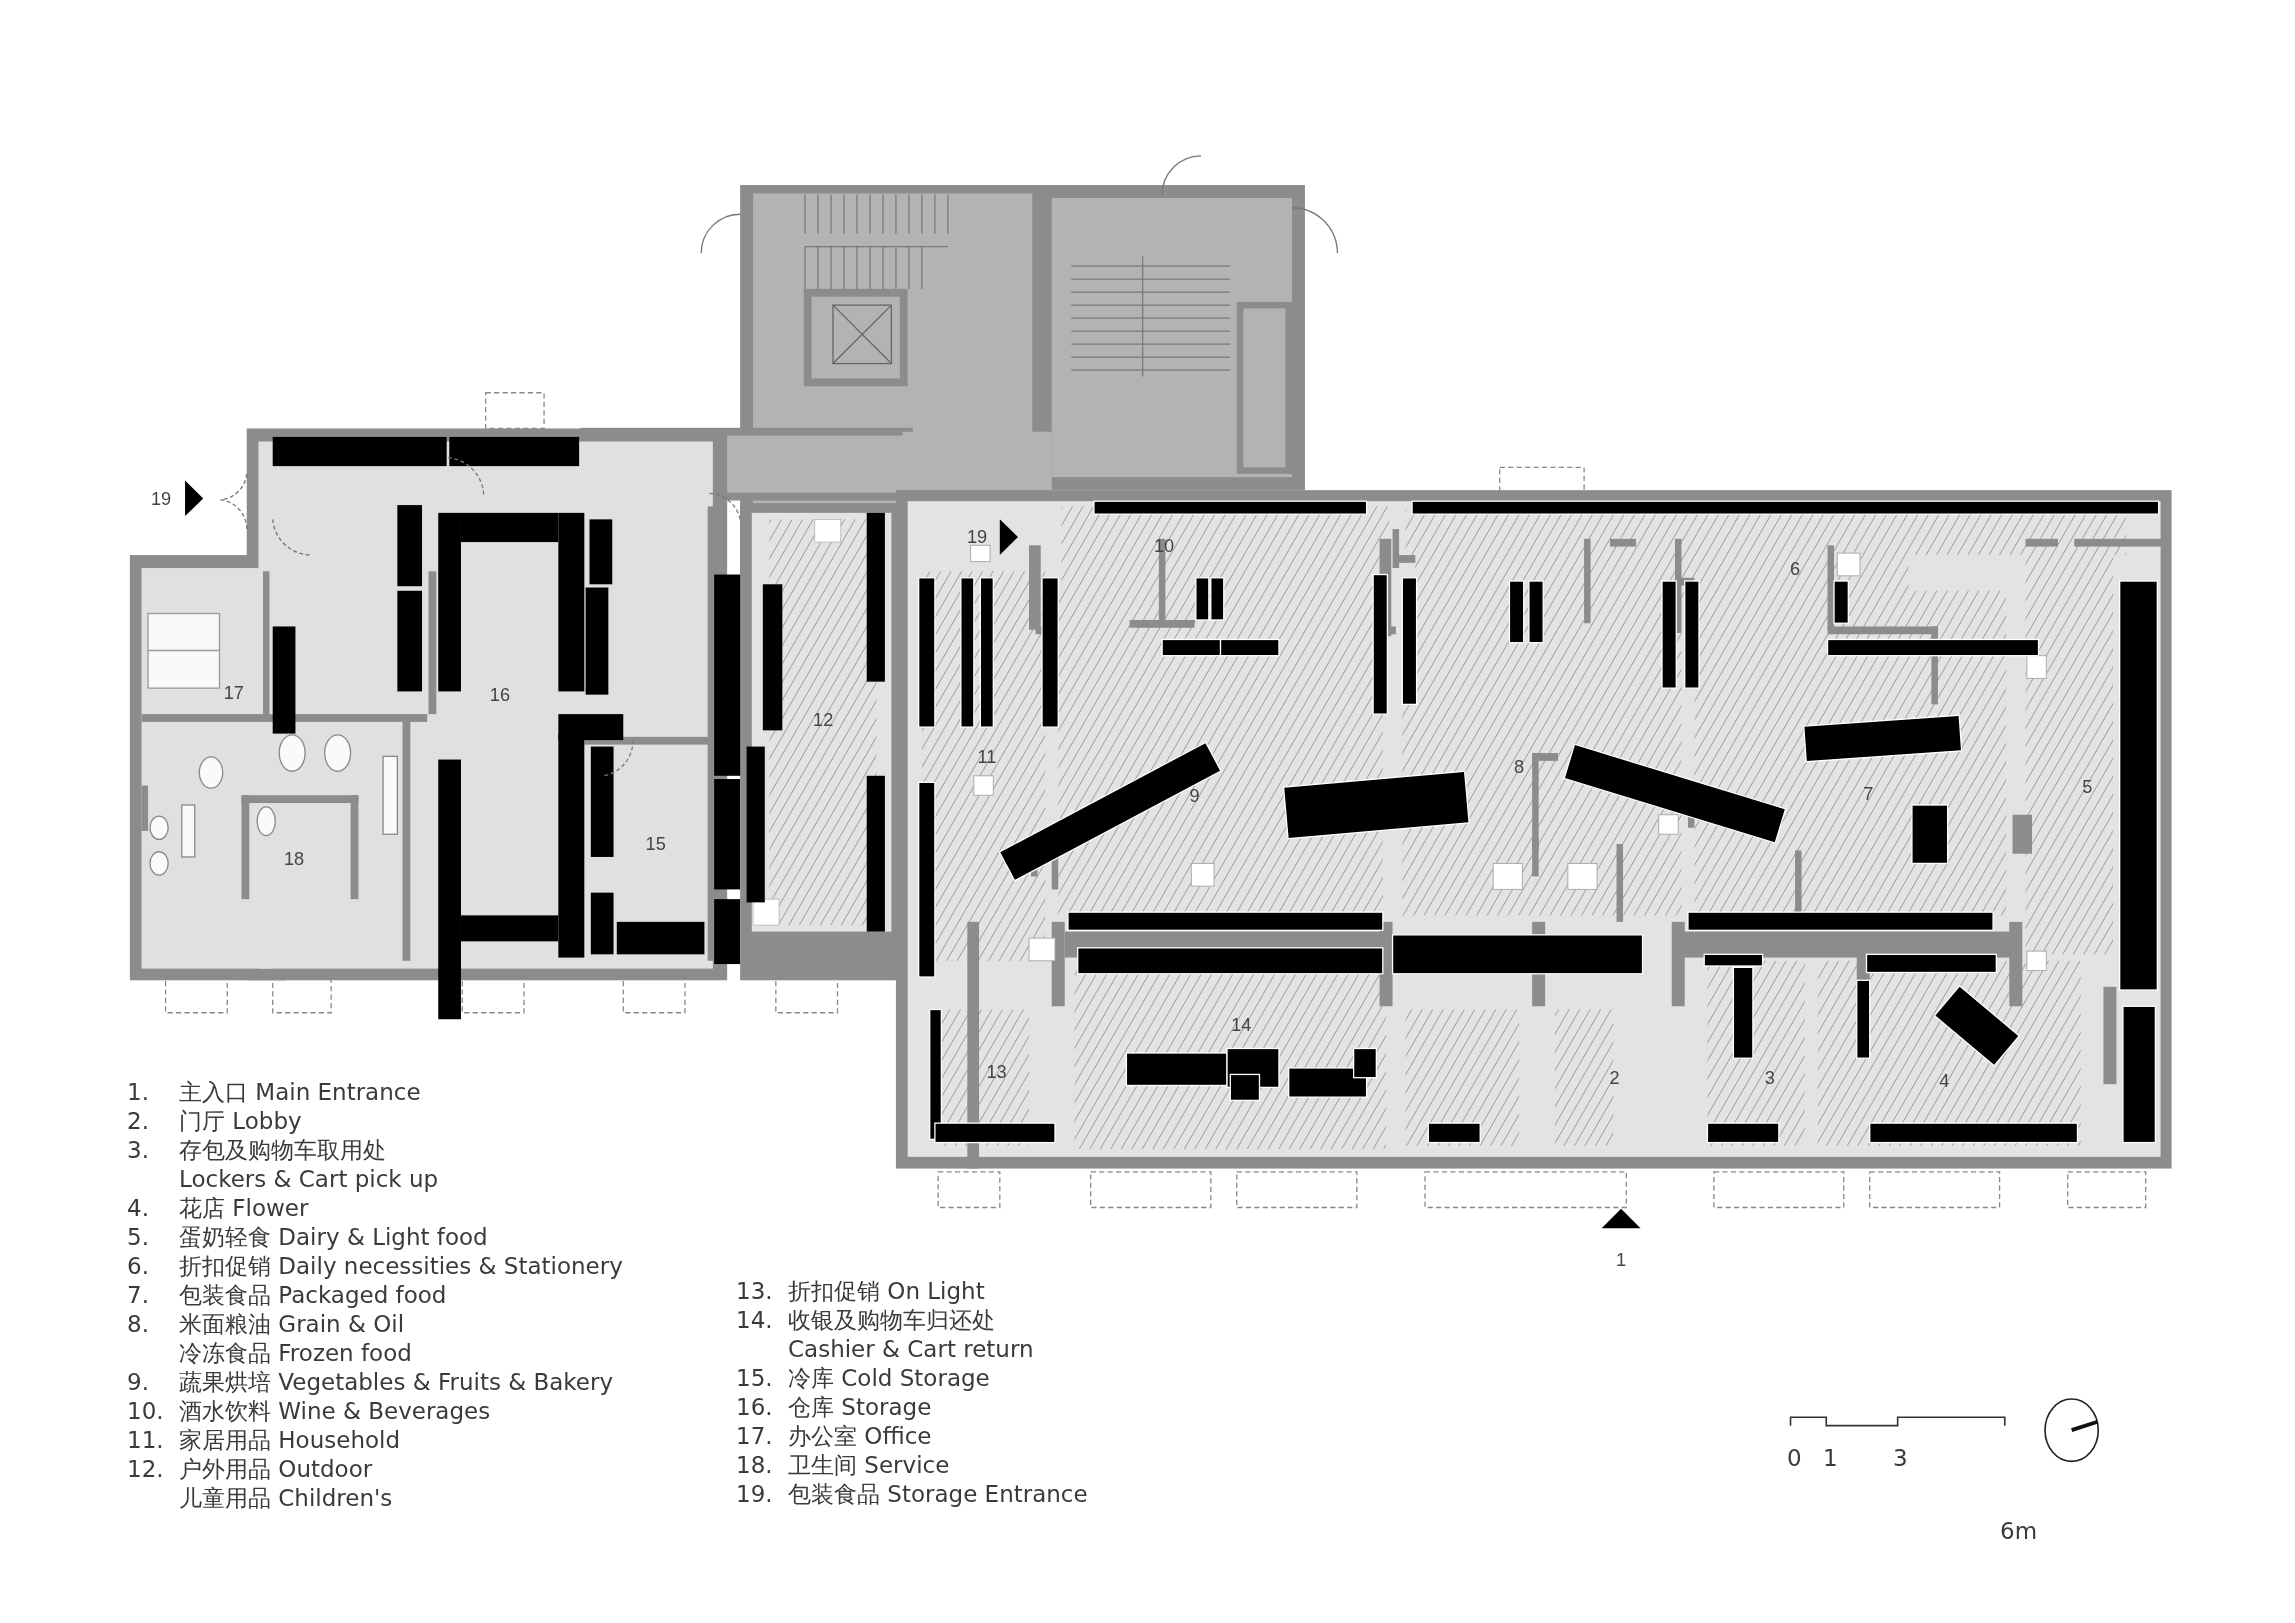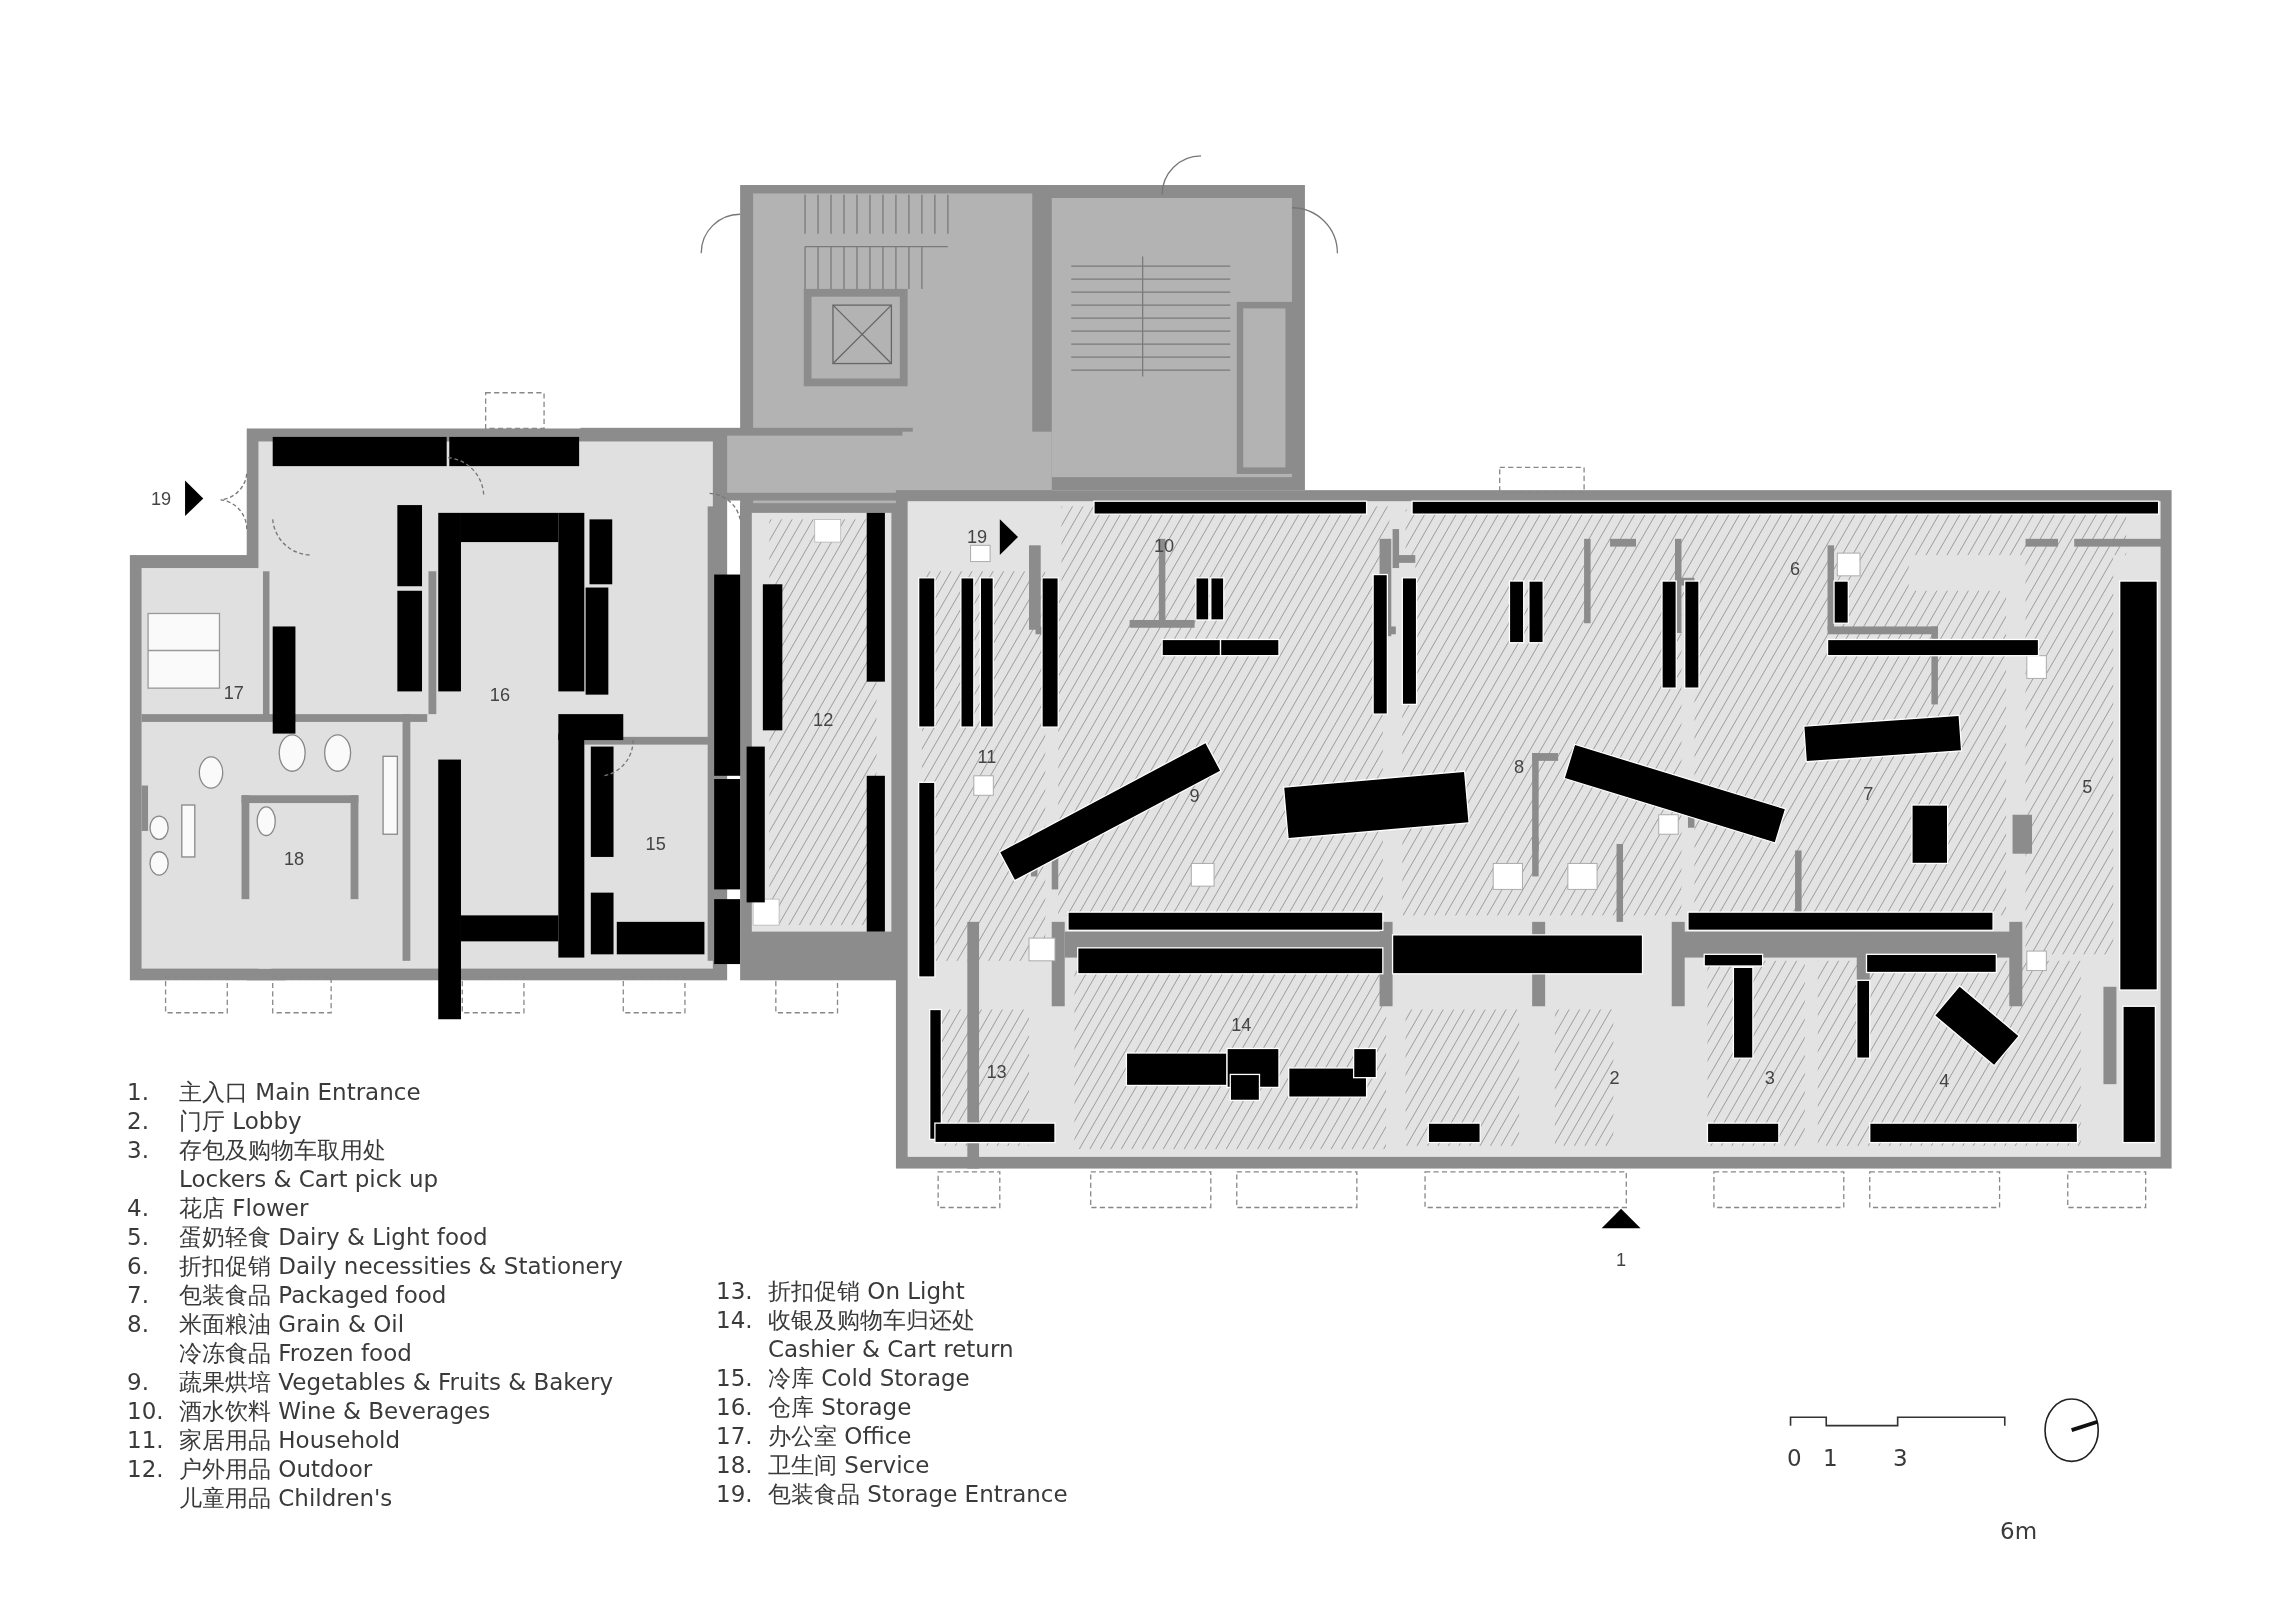--- a/index.html
+++ b/index.html
@@ -5,21 +5,21 @@
   html,body{margin:0;padding:0;background:#ffffff;}
   body{width:2295px;height:1623px;position:relative;overflow:hidden;font-family:"DejaVu Sans","Liberation Sans",sans-serif;color:#333;}
   #plan{position:absolute;left:0;top:0;width:2295px;height:1623px;}
   .room-label{font-family:"Liberation Sans","DejaVu Sans",sans-serif;font-size:28px;fill:#444;}
   .legend{position:absolute;font-family:"DejaVu Sans","Liberation Sans",sans-serif;font-size:23px;color:#3a3a3a;line-height:29px;}
   .legend .row{display:flex;white-space:nowrap;}
   .legend .num{display:inline-block;width:52px;}
   .legend .txt{display:inline-block;}
   .legend .cont{padding-left:52px;}
   #legend-left{left:127px;top:1078px;}
-  #legend-right{left:716px;top:1277px;}
+  #legend-right{left:736px;top:1277px;}
   .scale-label{position:absolute;font-size:23px;color:#3a3a3a;font-family:"DejaVu Sans","Liberation Sans",sans-serif;}
 </style>
 </head>
 <body>
 
 <svg id="plan" viewBox="0 0 3535 2500" xmlns="http://www.w3.org/2000/svg">
   <defs>
     <pattern id="hatch" patternUnits="userSpaceOnUse" width="14" height="14" patternTransform="rotate(30)">
       <rect width="14" height="14" fill="#e3e3e3"></rect>
       <line x1="0" y1="0" x2="0" y2="14" stroke="#6a6a6a" stroke-width="1.6"></line>

